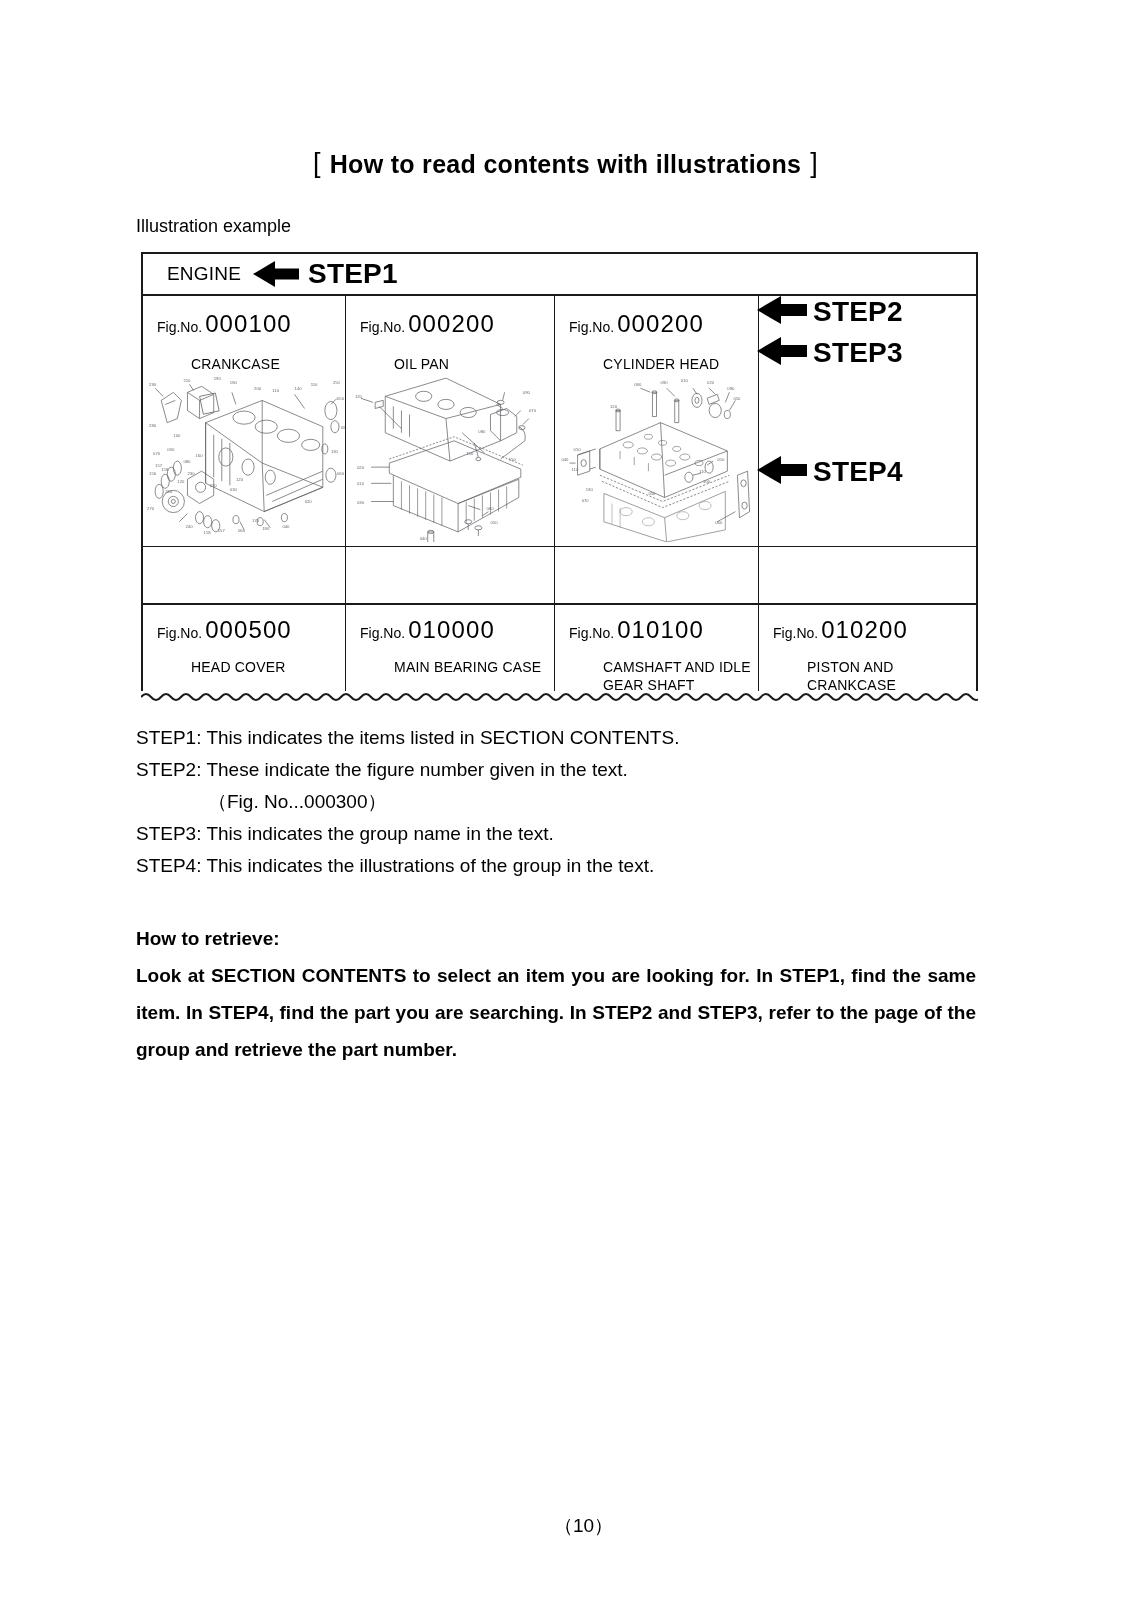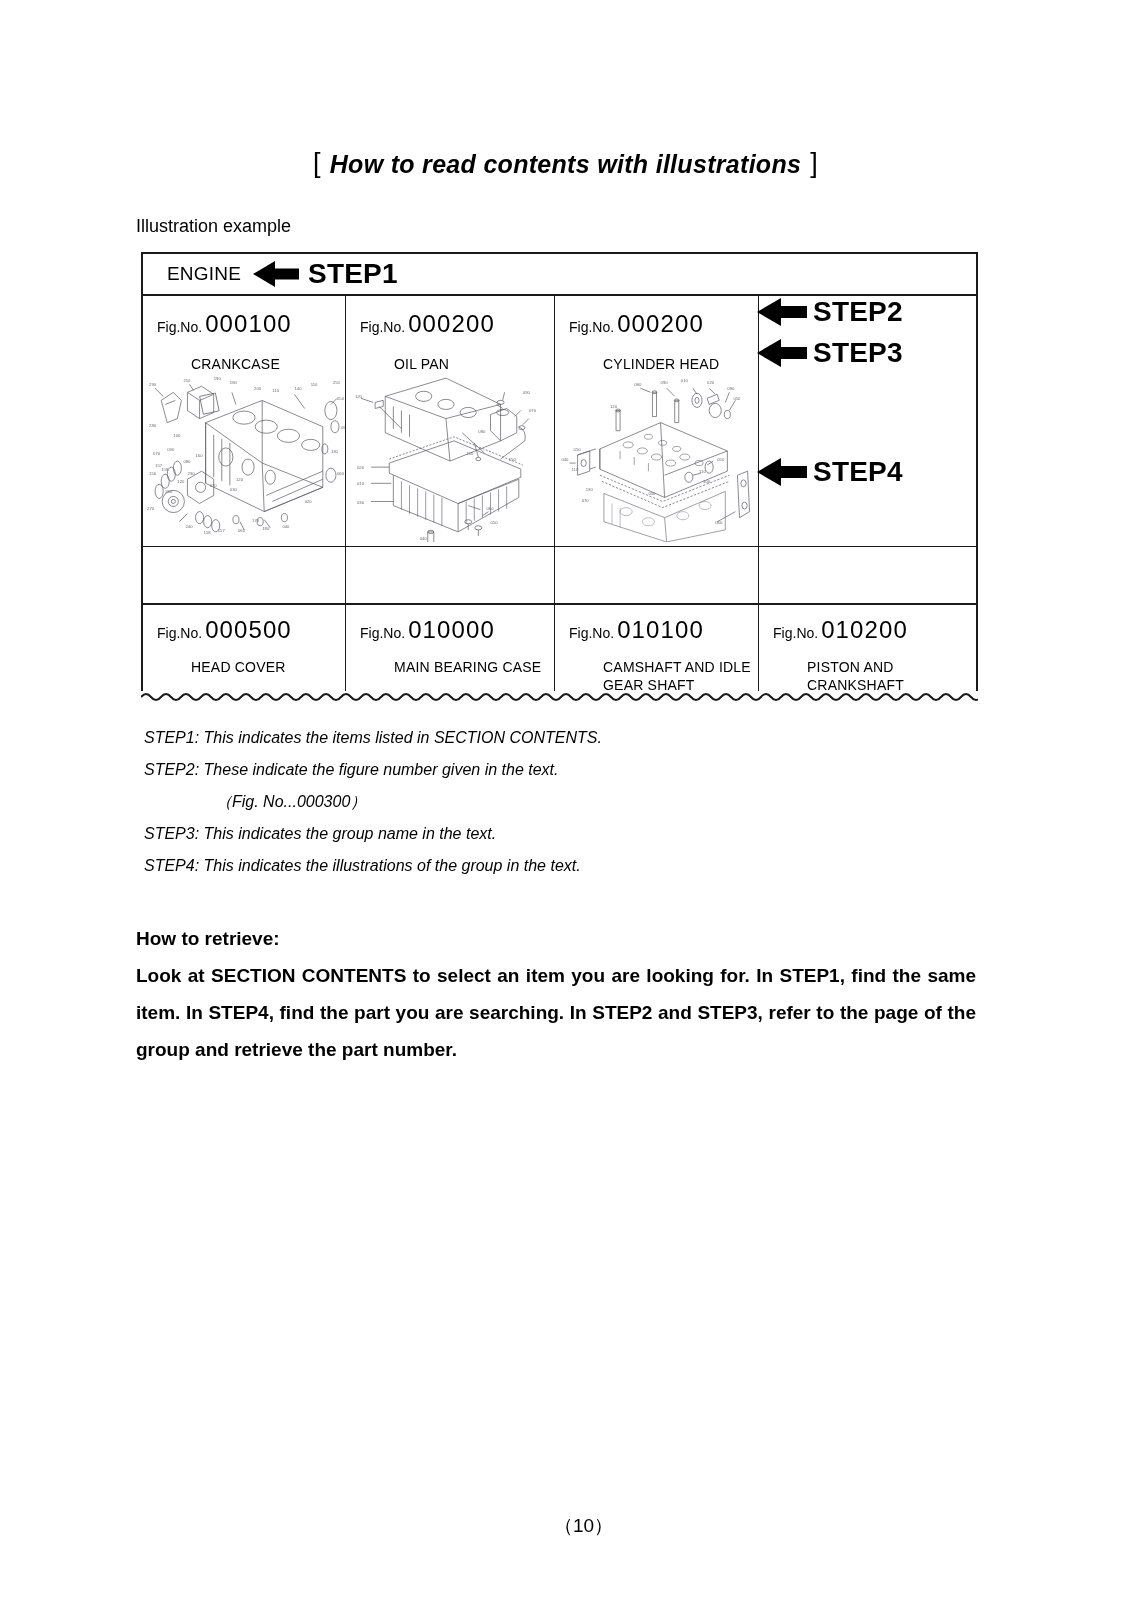--- a/index.html
+++ b/index.html
@@ -25,21 +25,21 @@
     text-align: center;
     font-size: 25px;
     font-weight: bold;
     letter-spacing: 0.3px;
   }
   .page-title .bracket {
     font-weight: normal;
     font-size: 27px;
     vertical-align: 1px;
   }
-  .page-title .tl-text { padding: 0 9px; font-style: italic; }
+  .page-title .tl-text { padding: 0 9px; }
 
   
   .illus-caption {
     position: absolute;
     top: 216px;
     left: 136px;
     font-size: 18px;
   }
 
   
@@ -94,21 +94,21 @@
   .arrow.a2 .head  { border-width: 14px 24px 14px 0; }
 
   .step-big {
     font-size: 28px;
     font-weight: bold;
     letter-spacing: 0.2px;
   }
   .step-callout {
     position: absolute;
     display: flex;
-    align-items: center;
+    align-items: flex-start;
     gap: 6px;
     z-index: 6;
   }
 
   .tbl-body {
     border-left: 2px solid #1a1a1a;
     border-right: 2px solid #1a1a1a;
     box-sizing: border-box;
   }
   .tbl-row { display: flex; }
@@ -164,26 +164,25 @@
     position: absolute;
     left: 0; right: 0;
     top: 74px;
     bottom: 4px;
   }
   .fig-art svg { display: block; width: 100%; height: 100%; }
 
   
   .steps-block {
     position: absolute;
-    left: 144px;
+    left: 136px;
     top: 722px;
     width: 860px;
-    font-size: 16px;
+    font-size: 19px;
     line-height: 32px;
-    font-style: italic;
   }
   .steps-block .step-line { white-space: nowrap; }
   .steps-block .indent { padding-left: 72px; }
 
   .retrieve-block {
     position: absolute;
     left: 136px;
     top: 920px;
     width: 840px;
     font-size: 19px;
@@ -518,21 +517,21 @@
       <div class="tbl-cell c3">
         <div class="fig-no">
           <span>Fig.No.</span><span class="num">010100</span>
         </div>
         <div class="grp-name">CAMSHAFT AND IDLE GEAR SHAFT</div>
       </div>
       <div class="tbl-cell c4">
         <div class="fig-no">
           <span>Fig.No.</span><span class="num">010200</span>
         </div>
-        <div class="grp-name">PISTON AND CRANKSHAFT</div>
+        <div class="grp-name">PISTON AND CRANKCASE</div>
       </div>
     </div>
   </div>
 
   <div class="wavy-edge">
     <svg width="837" height="14" viewBox="0 0 837 14">
       <path d="M0 6 Q5 0 10 6 T20 6 T30 6 T40 6 T50 6 T60 6 T70 6 T80 6 T90 6 T100 6 T110 6 T120 6 T130 6 T140 6 T150 6 T160 6 T170 6 T180 6 T190 6 T200 6 T210 6 T220 6 T230 6 T240 6 T250 6 T260 6 T270 6 T280 6 T290 6 T300 6 T310 6 T320 6 T330 6 T340 6 T350 6 T360 6 T370 6 T380 6 T390 6 T400 6 T410 6 T420 6 T430 6 T440 6 T450 6 T460 6 T470 6 T480 6 T490 6 T500 6 T510 6 T520 6 T530 6 T540 6 T550 6 T560 6 T570 6 T580 6 T590 6 T600 6 T610 6 T620 6 T630 6 T640 6 T650 6 T660 6 T670 6 T680 6 T690 6 T700 6 T710 6 T720 6 T730 6 T740 6 T750 6 T760 6 T770 6 T780 6 T790 6 T800 6 T810 6 T820 6 T830 6 T840 6" fill="none" stroke="#1a1a1a" stroke-width="2"></path>
     </svg>
   </div>
 </div>

